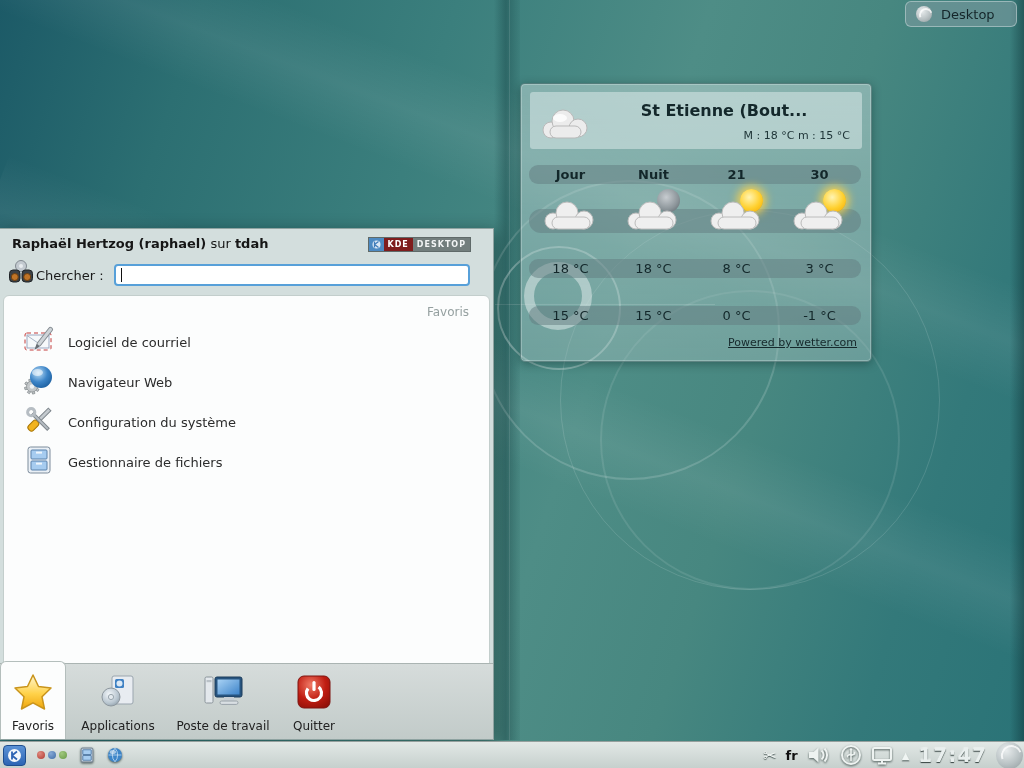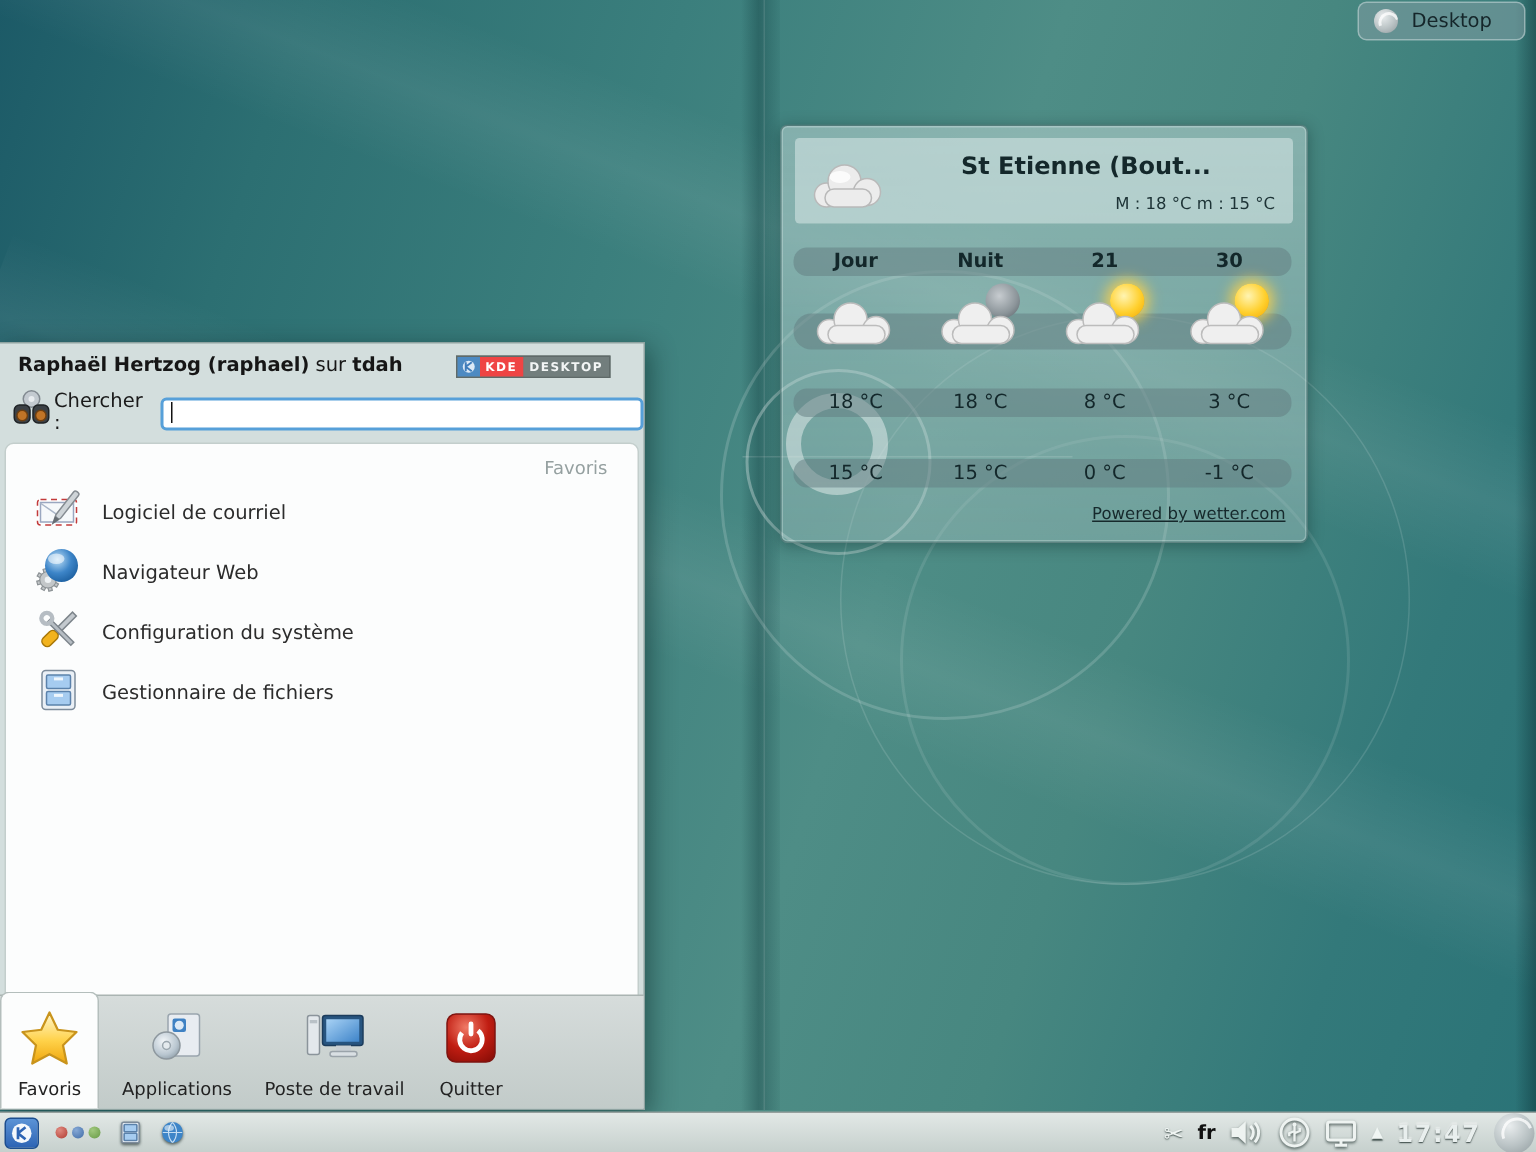--- a/index.html
+++ b/index.html
@@ -53,29 +53,29 @@
   .wicon[data-kind="night-cloudy"] .ball{display:block;
     background:radial-gradient(circle at 40% 36%,#c7ccd0,#8b9499 60%,#565f65 100%);}
   .wicon .cloud{position:absolute;left:0;bottom:0;}
   .w-temp1{top:175px;text-align:center;}
   .w-temp2{top:222px;}
   .w-days{top:81px;}
   .w-credit{position:absolute;right:14px;top:252px;font-size:11px;color:#16292c;
     text-decoration:underline;cursor:pointer;}
 
   
-  .kickoff{position:absolute;left:0;top:228px;width:430px;height:512px;
+  .kickoff{position:absolute;left:0;top:228px;width:494px;height:512px;
     background:#d3dedd;border:1px solid #8fa3a1;border-left:none;
     box-shadow:3px 4px 16px rgba(0,25,25,.45);}
   .ko-title{position:absolute;left:12px;top:7px;font-size:13px;color:#161616;}
   .ko-title .b{font-weight:bold;}
   .ko-badge{position:absolute;right:22px;top:8px;height:15px;display:flex;align-items:stretch;
     border:1px solid #5f6a69;background:#6f7b7a;}
   .ko-badge .bgear{width:15px;background:#4d8ac2;display:flex;align-items:center;justify-content:center;}
-  .ko-badge .bkde{background:#ef4444;color:#fff;font-size:8px;font-weight:bold;letter-spacing:1px;
+  .ko-badge .bkde{background:#7f1d1d;color:#fff;font-size:8px;font-weight:bold;letter-spacing:1px;
     display:flex;align-items:center;padding:0 4px;}
   .ko-badge .bdesk{background:#727e7d;color:#f2f5f5;font-size:8px;font-weight:bold;letter-spacing:1px;
     display:flex;align-items:center;padding:0 4px;}
   .ko-search{position:absolute;left:6px;top:28px;right:0;height:36px;display:flex;align-items:center;}
   .ko-search .slabel{font-size:13px;color:#1a1a1a;margin-left:0;}
   .ko-input-wrap{position:relative;margin-left:10px;width:356px;height:22px;}
   .ko-input{width:100%;height:100%;border:2px solid #57a0d9;border-radius:4px;background:#fff;
     outline:none;font-size:13px;padding:0 5px;font-family:inherit;}
   .ko-caret{position:absolute;left:7px;top:4px;width:1px;height:14px;background:#111;}
   .ko-body{position:absolute;left:3px;right:3px;top:66px;height:371px;background:#fcfdfd;
@@ -102,21 +102,21 @@
     background:linear-gradient(#5b93d6,#2d64b4);border:1px solid #1d4e8f;
     display:flex;align-items:center;justify-content:center;}
   .pager-dots{display:flex;gap:3px;cursor:pointer;}
   .pager-dots i{width:8px;height:8px;border-radius:50%;display:block;}
   .dot-r{background:radial-gradient(circle at 35% 30%,#e08a80,#b03a30);}
   .dot-b{background:radial-gradient(circle at 35% 30%,#86a9d6,#3f6ba6);}
   .dot-g{background:radial-gradient(circle at 35% 30%,#a0c87e,#679a45);}
   .tray-ico{filter:drop-shadow(0 1px 1px rgba(40,56,54,.8));display:flex;align-items:center;cursor:pointer;}
   .glyph{color:#f0f5f3;text-shadow:0 1px 1px rgba(40,56,54,.85);cursor:pointer;}
   .kbd-layout{font-size:13px;font-weight:bold;color:#101010;cursor:pointer;}
-  .clock{font-size:16px;font-weight:bold;color:#e9efee;letter-spacing:1px;
+  .clock{font-size:20px;font-weight:bold;color:#e9efee;letter-spacing:1px;
     text-shadow:0 1px 1px rgba(35,50,48,.9), 0 -1px 1px rgba(255,255,255,.4);cursor:pointer;}
   .panel-cashew{width:27px;height:27px;}
 </style>
 </head>
 <body>
 
 <div class="screen">
 
   <div class="ray" style="left:-120px;top:140px;transform:rotate(21deg);"></div>
   <div class="ray" style="left:-60px;top:420px;transform:rotate(21deg);"></div>

